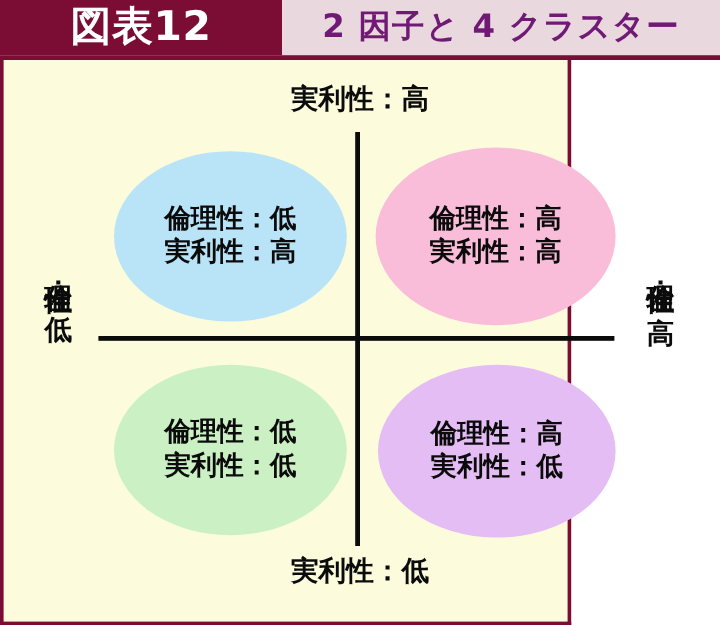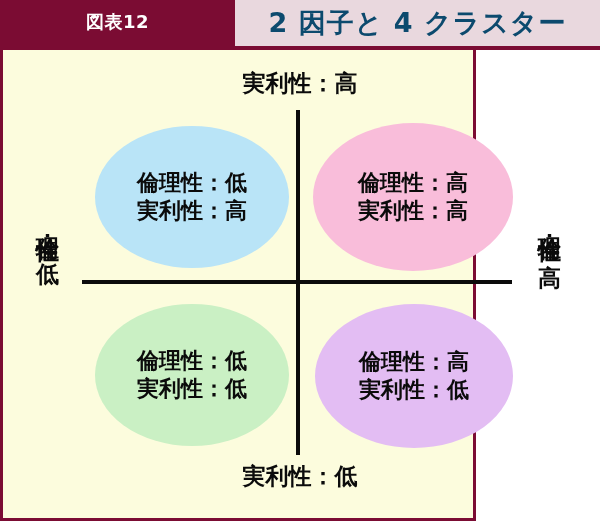--- a/index.html
+++ b/index.html
@@ -35,36 +35,36 @@
   .header-number-block {
     width: 235px;
     background: #7b0c33;
     display: flex;
     align-items: center;
     justify-content: center;
     box-sizing: border-box;
   }
   .header-number-text {
     color: #ffffff;
-    font-size: 18px;
+    font-size: 34px;
     font-weight: bold;
     letter-spacing: 0.5px;
     line-height: 1;
     padding-bottom: 2px;
   }
   .header-title-block {
     flex: 1;
     background: #e9d8de;
     display: flex;
     align-items: center;
     justify-content: center;
     box-sizing: border-box;
   }
   .header-title-text {
-    color: #0c4a6e;
+    color: #701a75;
     font-size: 27px;
     font-weight: bold;
     letter-spacing: 1px;
     line-height: 1;
     padding-bottom: 2px;
   }
   .header-rule {
     position: absolute;
     left: 0;
     top: 46px;

